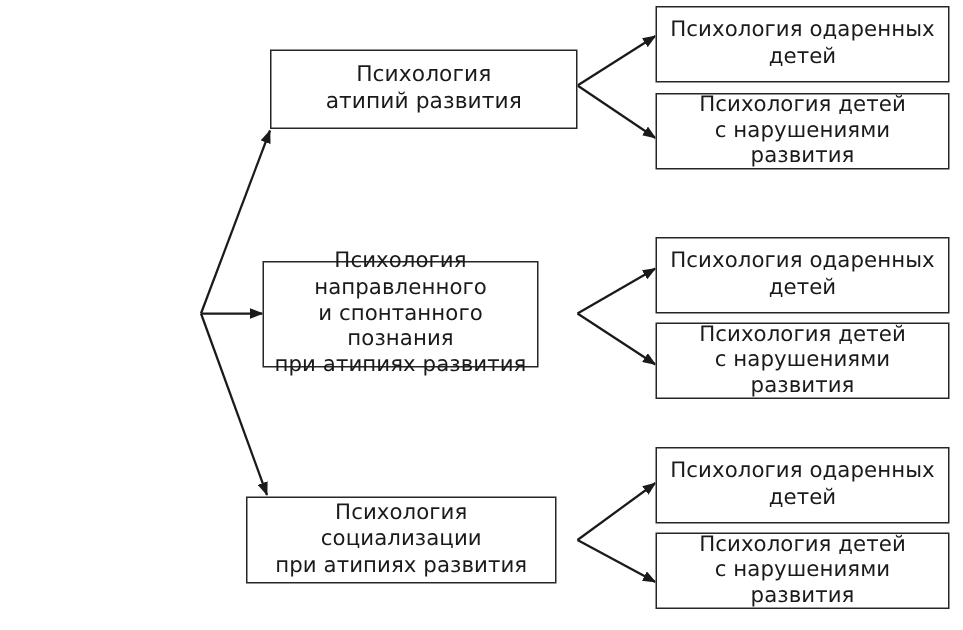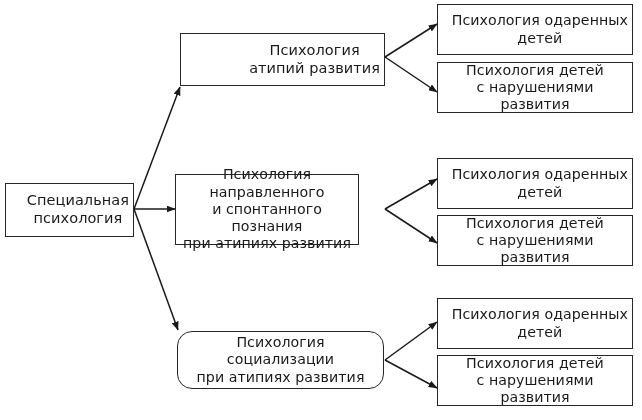--- a/index.html
+++ b/index.html
@@ -16,21 +16,21 @@
     overflow: hidden;
   }
   .node {
     position: absolute;
     box-sizing: border-box;
     border: 1.6px solid #262626;
     background: #ffffff;
     color: #1a1a1a;
     display: flex;
     align-items: center;
-    justify-content: flex-end;
+    justify-content: center;
     text-align: center;
     line-height: 1.22;
     font-size: 14.5px;
     letter-spacing: 0.05px;
     z-index: 2;
     padding: 0 4px;
   }
   .node-text {
     display: block;
     white-space: pre-line;
@@ -51,26 +51,25 @@
     height: 53px;
   }
   #node-branch-1 {
     left: 175px;
     top: 174px;
     width: 184px;
     height: 71px;
     font-size: 14.2px;
   }
   #node-branch-2 {
-    left: 177px;
+    left: 164px;
     top: 331px;
     width: 207px;
     height: 58px;
     font-size: 14.2px;
-    border-radius: 15px;
   }
   
   .leaf {
     left: 437px;
     width: 196px;
     height: 51px;
     font-size: 14.2px;
   }
   #leaf-0-0 { top: 4px; }
   #leaf-0-1 { top: 62px; }
@@ -112,24 +111,20 @@
     <line x1="385" y1="57" x2="437" y2="24" marker-end="url(#arrowhead)"></line>
     <line x1="385" y1="57" x2="437" y2="92" marker-end="url(#arrowhead)"></line>
 
     <line x1="385" y1="209" x2="437" y2="179" marker-end="url(#arrowhead)"></line>
     <line x1="385" y1="209" x2="437" y2="243" marker-end="url(#arrowhead)"></line>
 
     <line x1="385" y1="360" x2="437" y2="322" marker-end="url(#arrowhead)"></line>
     <line x1="385" y1="360" x2="437" y2="388" marker-end="url(#arrowhead)"></line>
   </svg>
 
-  <div class="node" id="node-root">
-    <span class="node-text">Специальная
-психология</span>
-  </div>
 
   <div class="node" id="node-branch-0">
     <span class="node-text">Психология
 атипий развития</span>
   </div>
   <div class="node" id="node-branch-1">
     <span class="node-text">Психология направленного
 и спонтанного познания
 при атипиях развития</span>
   </div>

